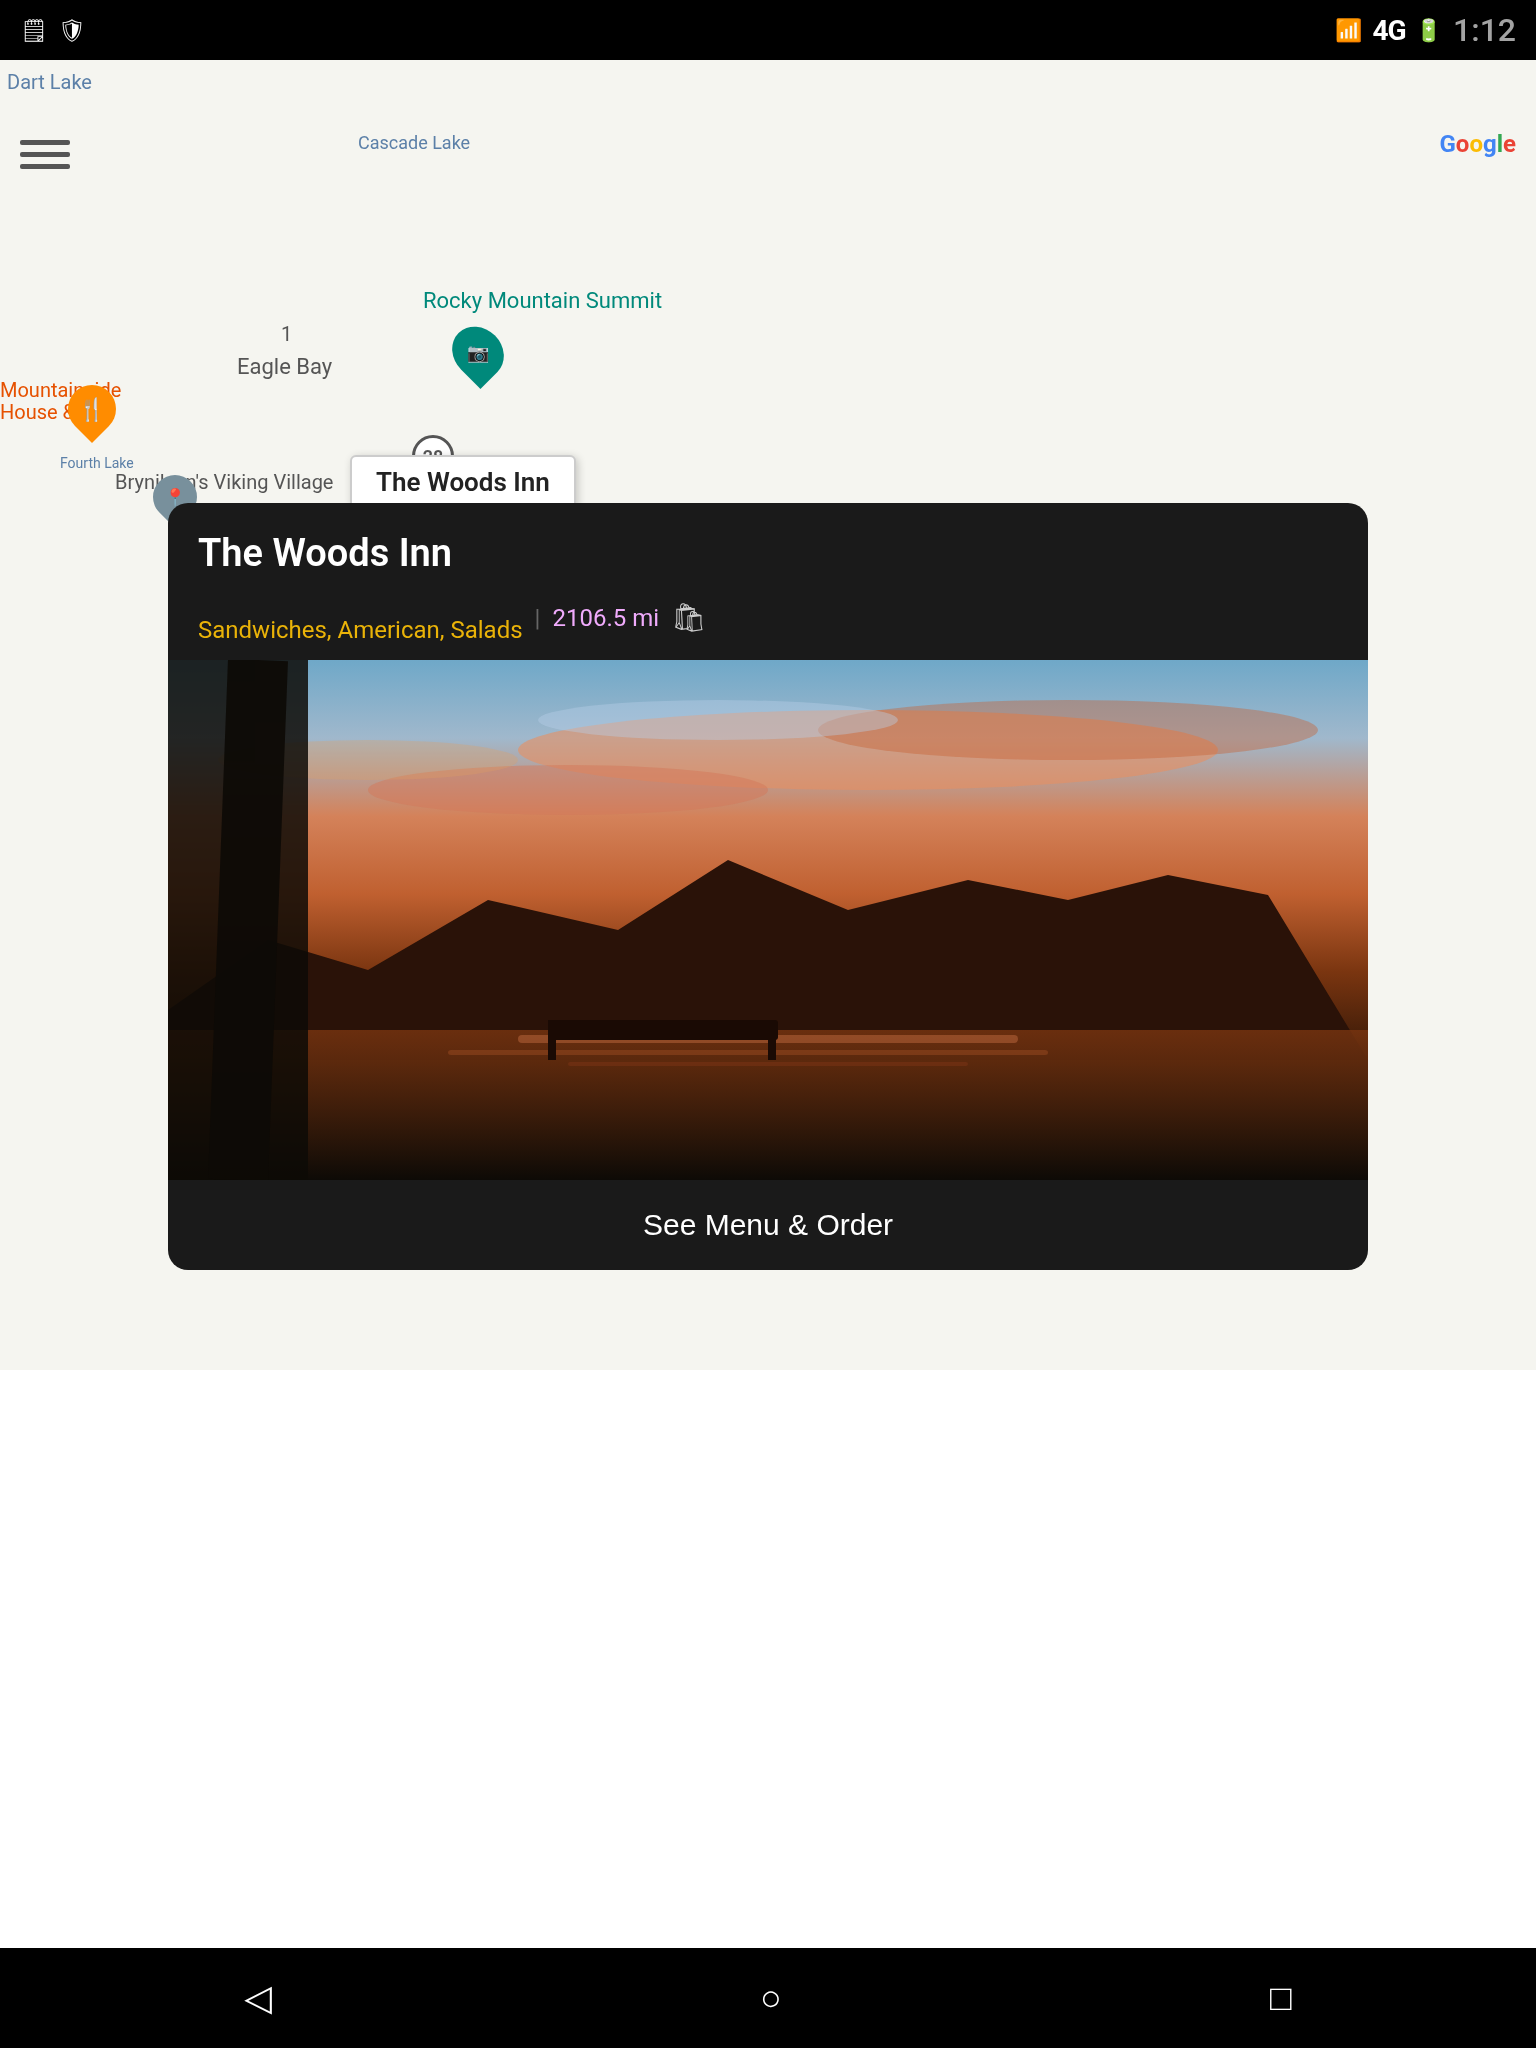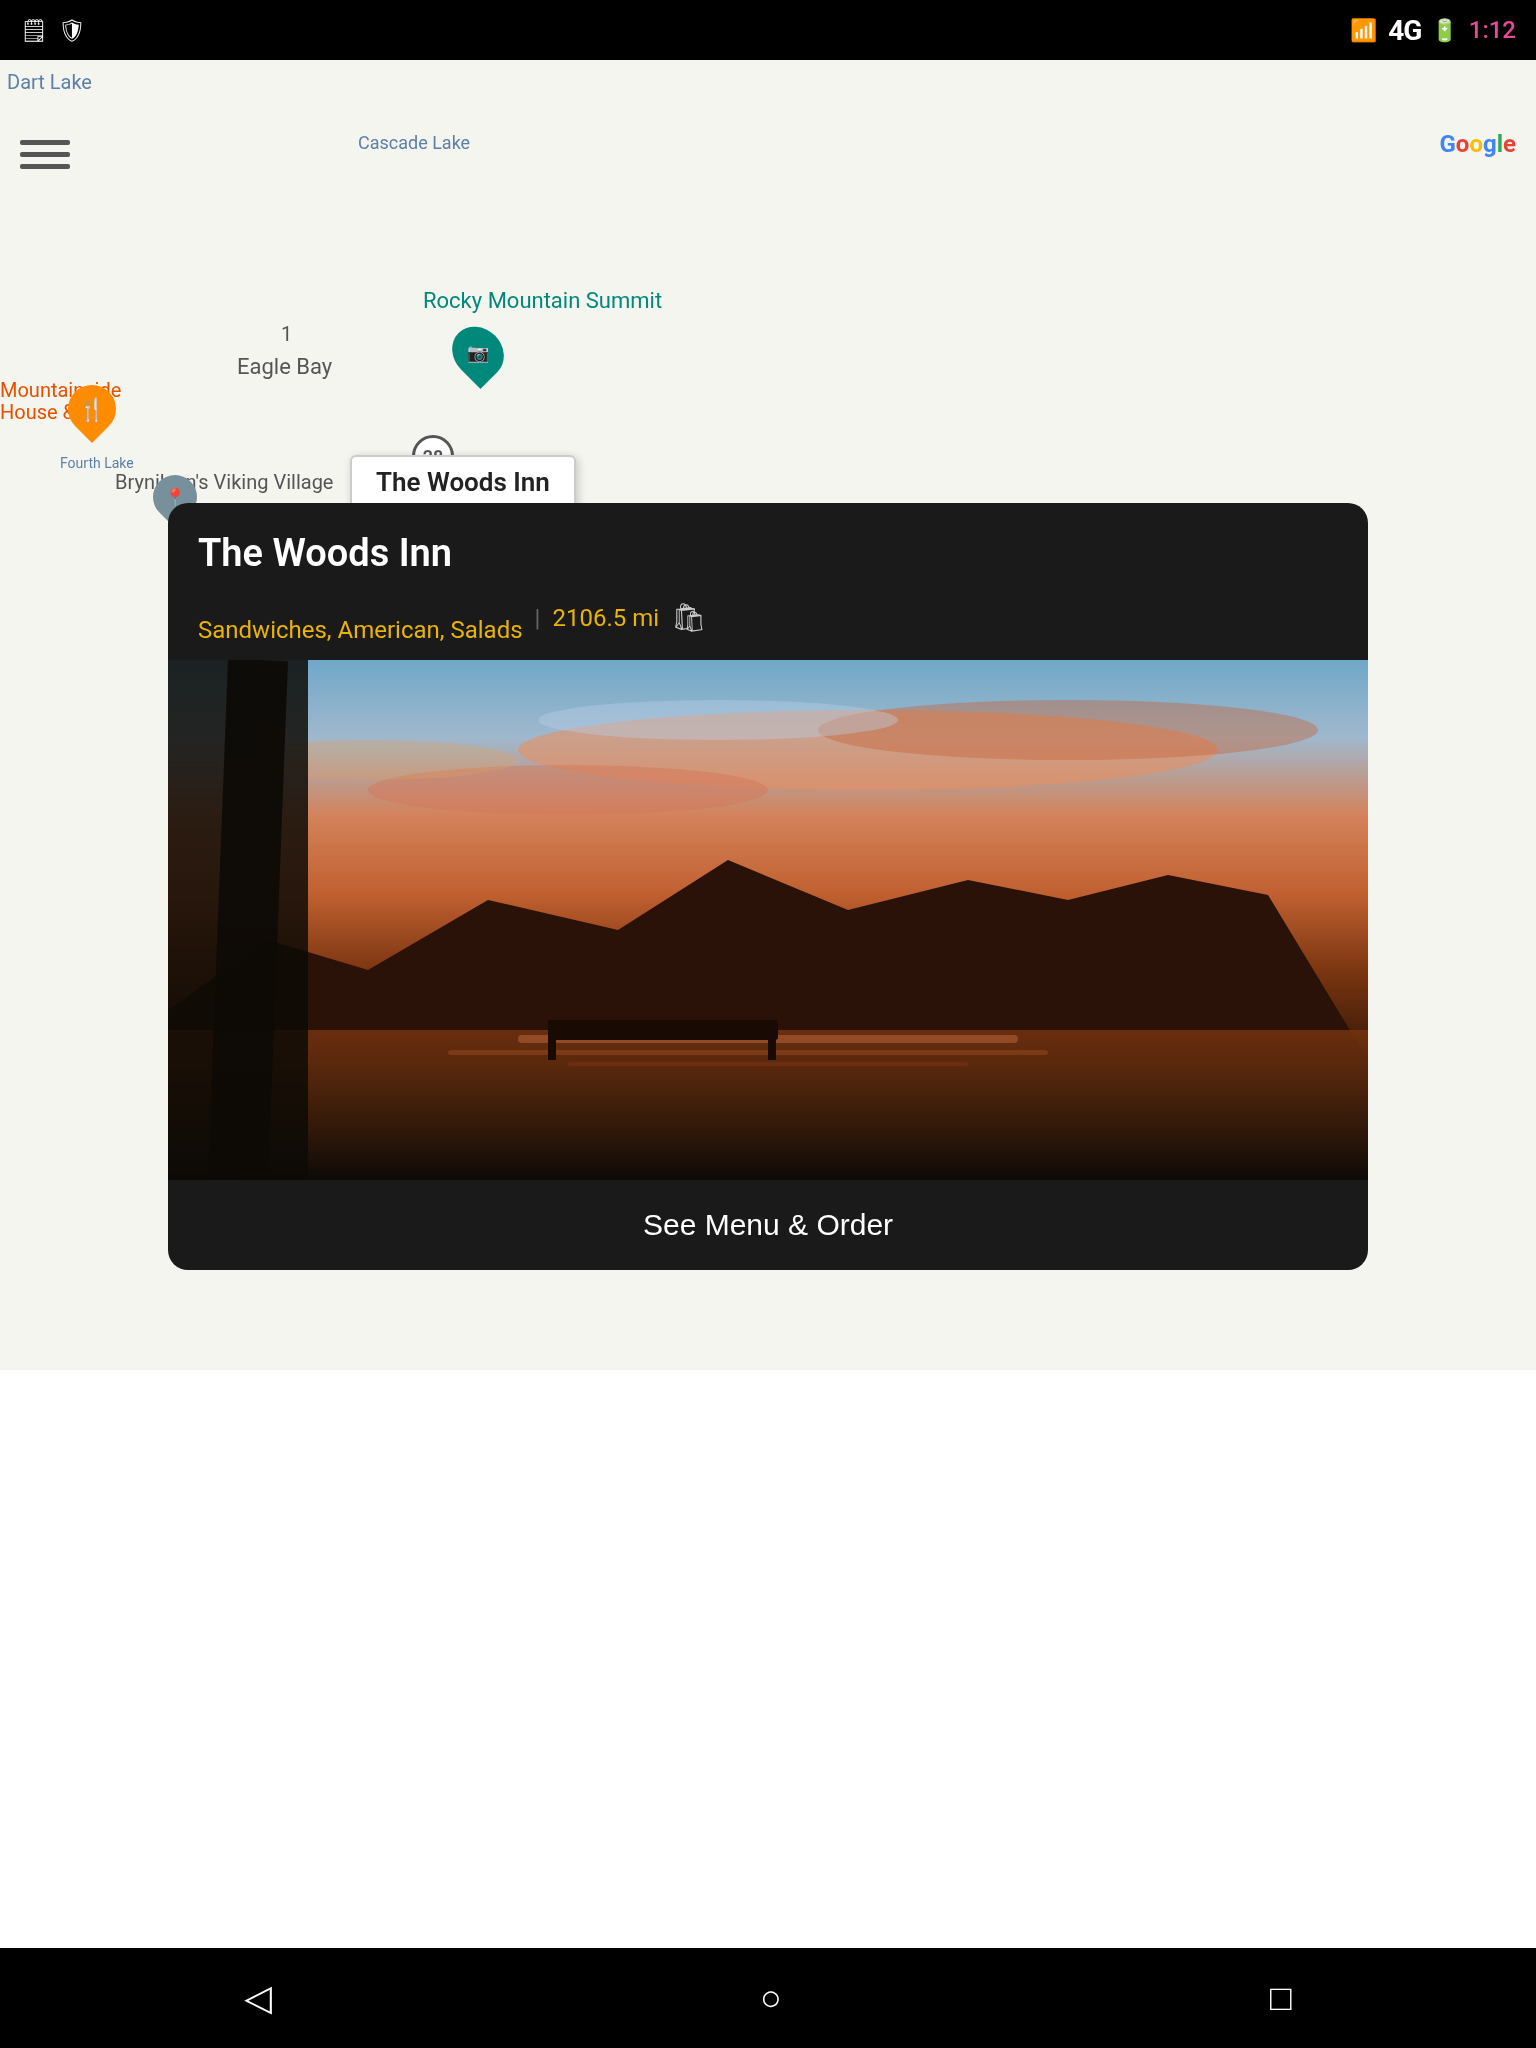--- a/index.html
+++ b/index.html
@@ -15,21 +15,21 @@
       justify-content: space-between;
       padding: 0 20px;
       position: absolute;
       top: 0;
       left: 0;
       z-index: 100;
     }
     .status-bar-left { display: flex; align-items: center; gap: 10px; }
     .status-bar-right { display: flex; align-items: center; gap: 10px; color: #fff; font-size: 22px; }
     .status-icon { color: #fff; font-size: 22px; }
-    .status-time { color: #ec4899; font-size: 24px; font-weight: 500; }
+    .status-time { color: #a3a3a3; font-size: 32px; font-weight: 500; }
 
     
     .map-area {
       position: absolute;
       top: 60px;
       left: 0;
       width: 100%;
       height: 1310px;
       background: #f5f5f0;
       overflow: hidden;
@@ -412,21 +412,21 @@
 
   <div class="restaurant-card">
     <div class="card-header">
       <div>
         <div class="card-title">The Woods Inn</div>
       </div>
     </div>
     <div class="card-meta">
       <span class="card-subtitle">Sandwiches, American, Salads</span>
       <span class="meta-divider">|</span>
-      <span style="color:#eab308;font-size:24px;">2106.5 mi</span>
+      <span style="color:#f0abfc;font-size:24px;">2106.5 mi</span>
       <span class="bag-icon">🛍</span>
     </div>
     <div class="card-image">
       <div class="sunset-scene">
 
         <svg width="100%" height="100%" style="position:absolute;top:0;left:0;" xmlns="http://www.w3.org/2000/svg">
           <defs>
             <linearGradient id="skyGrad" x1="0" y1="0" x2="0" y2="1">
               <stop offset="0%" stop-color="#6fa8c8"></stop>
               <stop offset="15%" stop-color="#a0b8cc"></stop>

